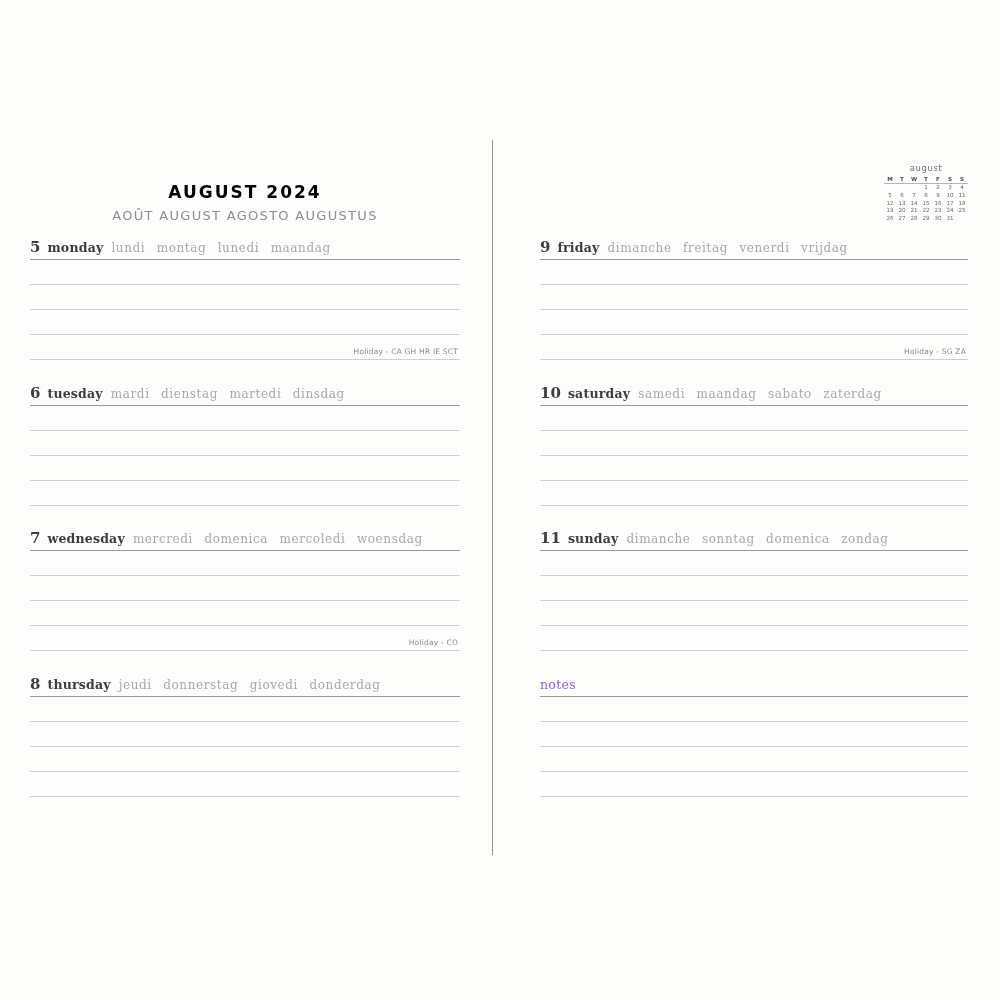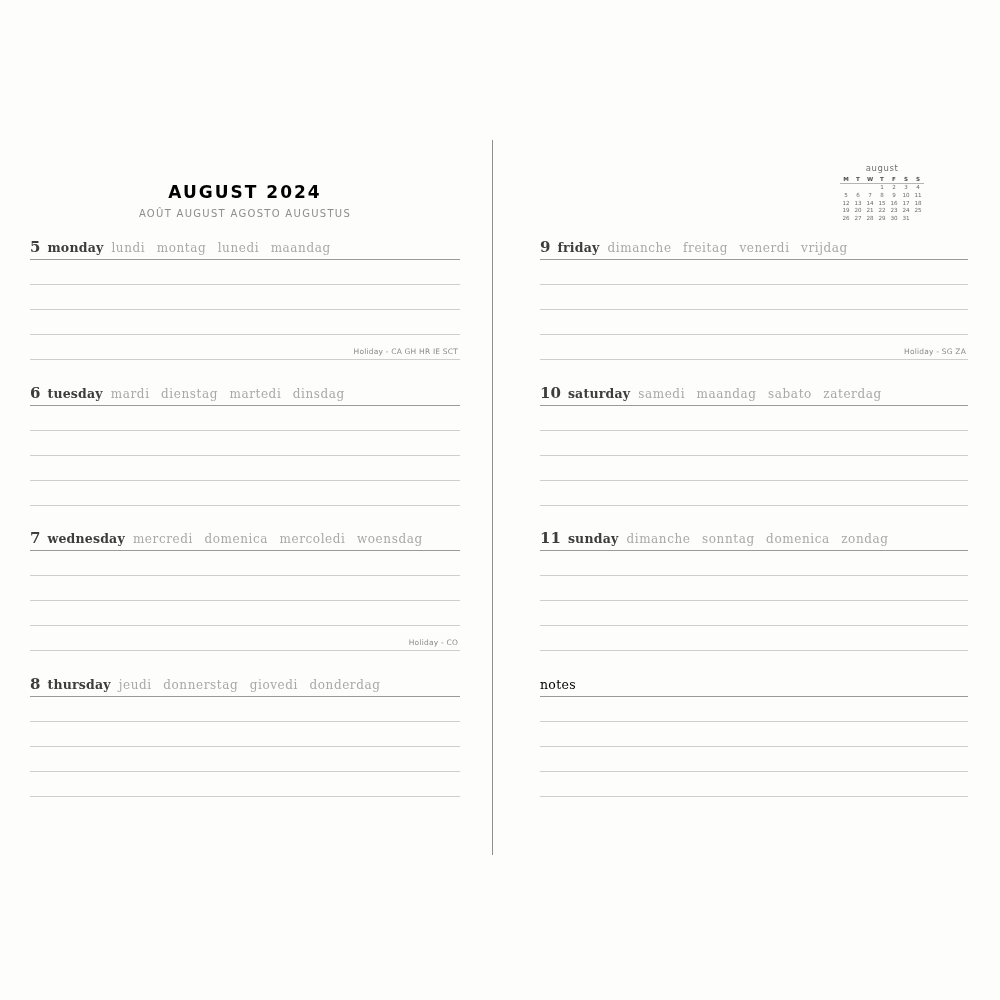--- a/index.html
+++ b/index.html
@@ -55,29 +55,29 @@
   .month-title {
     font-family: "DejaVu Sans", sans-serif;
     font-size: 17px;
     letter-spacing: 2.0px;
     color: #000000;
     font-weight: 600;
   }
   .month-sub {
     margin-top: 6px;
     font-family: "DejaVu Sans", sans-serif;
-    font-size: 10px;
+    font-size: 13px;
     letter-spacing: 1.3px;
     color: #8d8d8d;
   }
 
   
   .mini-cal {
     position: absolute;
-    left: 840px;
+    left: 884px;
     top: 163px;
     width: 84px;
     text-align: center;
   }
   .mini-cal-title {
     font-family: "DejaVu Sans", sans-serif;
     font-size: 8.5px;
     color: #6f6f6f;
     letter-spacing: 0.6px;
     margin-bottom: 3px;
@@ -165,21 +165,21 @@
     letter-spacing: 0.2px;
   }
 
   .notes-head {
     padding-bottom: 3px;
     border-bottom: 1px solid #9a9a9a;
   }
   .notes-label {
     font-family: "DejaVu Serif", serif;
     font-size: 12.5px;
-    color: #000000;
+    color: #8b5cf6;
     letter-spacing: 0.3px;
   }
 </style>
 </head>
 <body>
 
 <div class="page">
 
   <div class="spine"></div>
 

